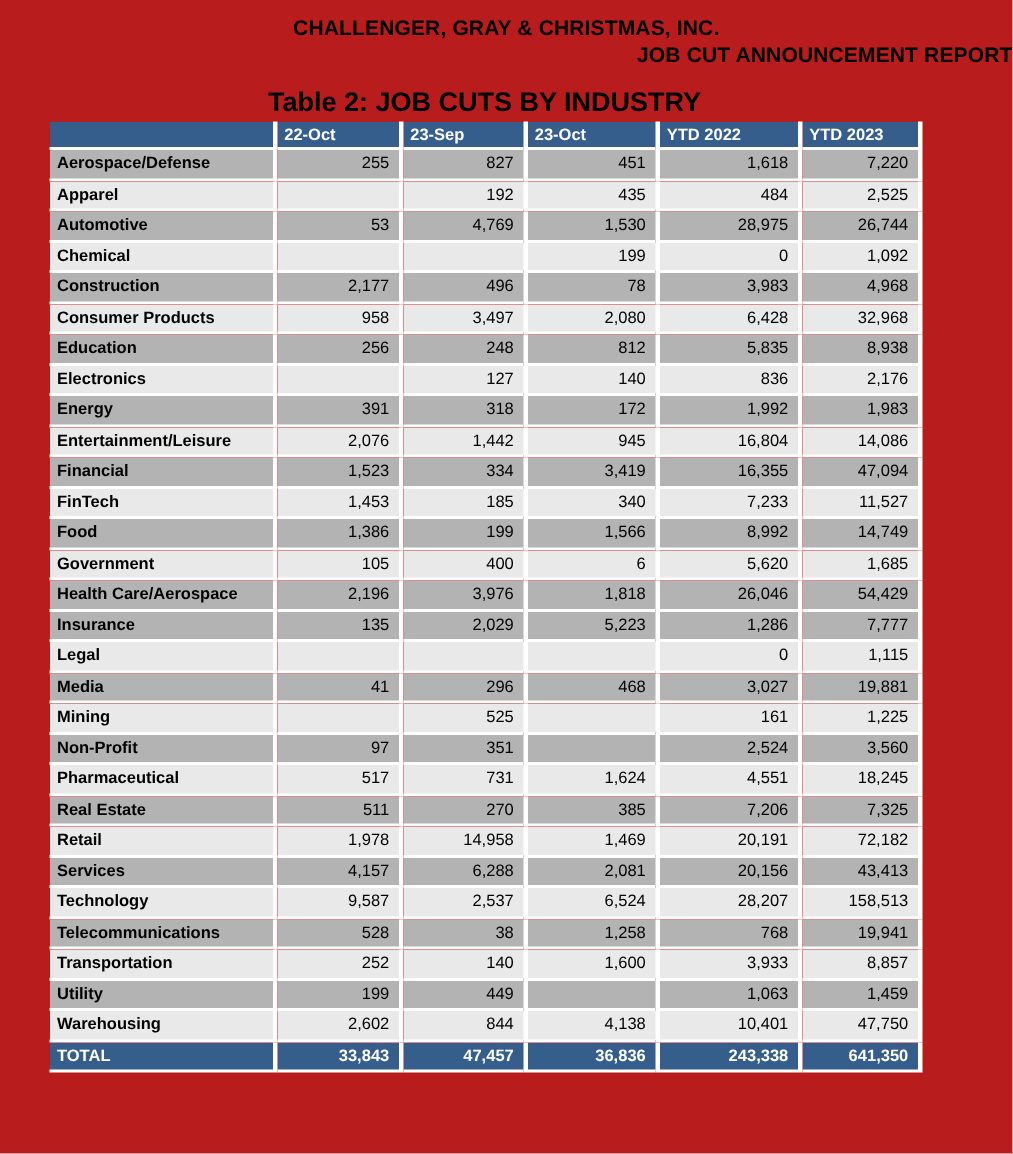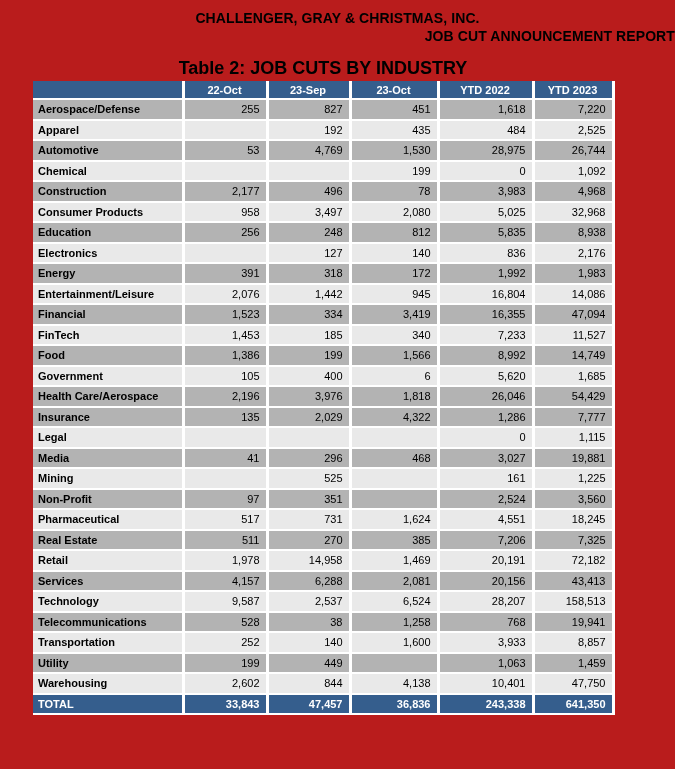--- a/index.html
+++ b/index.html
@@ -51,21 +51,21 @@
     font-size: 11px;
     padding: 0 6px 0 5px;
     overflow: hidden;
     white-space: nowrap;
     vertical-align: middle;
   }
   table.jobcuts thead th {
     background: #355E8D;
     color: #ffffff;
     font-weight: bold;
-    text-align: center;
+    text-align: left;
     height: 17px;
   }
   table.jobcuts thead th.corner { text-align: left; }
   table.jobcuts tbody td { height: 18.5px; }
   table.jobcuts tbody tr.dark td  { background: #B3B3B3; }
   table.jobcuts tbody tr.light td { background: #E9E9E9; }
   td.industry {
     font-weight: bold;
     text-align: left;
     color: #000000;
@@ -152,21 +152,21 @@
             <td class="num">496</td>
             <td class="num">78</td>
             <td class="num">3,983</td>
             <td class="num">4,968</td>
           </tr>
           <tr class="light">
             <td class="industry">Consumer Products</td>
             <td class="num">958</td>
             <td class="num">3,497</td>
             <td class="num">2,080</td>
-            <td class="num">5,025</td>
+            <td class="num">6,428</td>
             <td class="num">32,968</td>
           </tr>
           <tr class="dark">
             <td class="industry">Education</td>
             <td class="num">256</td>
             <td class="num">248</td>
             <td class="num">812</td>
             <td class="num">5,835</td>
             <td class="num">8,938</td>
           </tr>
@@ -231,21 +231,21 @@
             <td class="num">2,196</td>
             <td class="num">3,976</td>
             <td class="num">1,818</td>
             <td class="num">26,046</td>
             <td class="num">54,429</td>
           </tr>
           <tr class="dark">
             <td class="industry">Insurance</td>
             <td class="num">135</td>
             <td class="num">2,029</td>
-            <td class="num">4,322</td>
+            <td class="num">5,223</td>
             <td class="num">1,286</td>
             <td class="num">7,777</td>
           </tr>
           <tr class="light">
             <td class="industry">Legal</td>
             <td class="num"></td>
             <td class="num"></td>
             <td class="num"></td>
             <td class="num">0</td>
             <td class="num">1,115</td>

